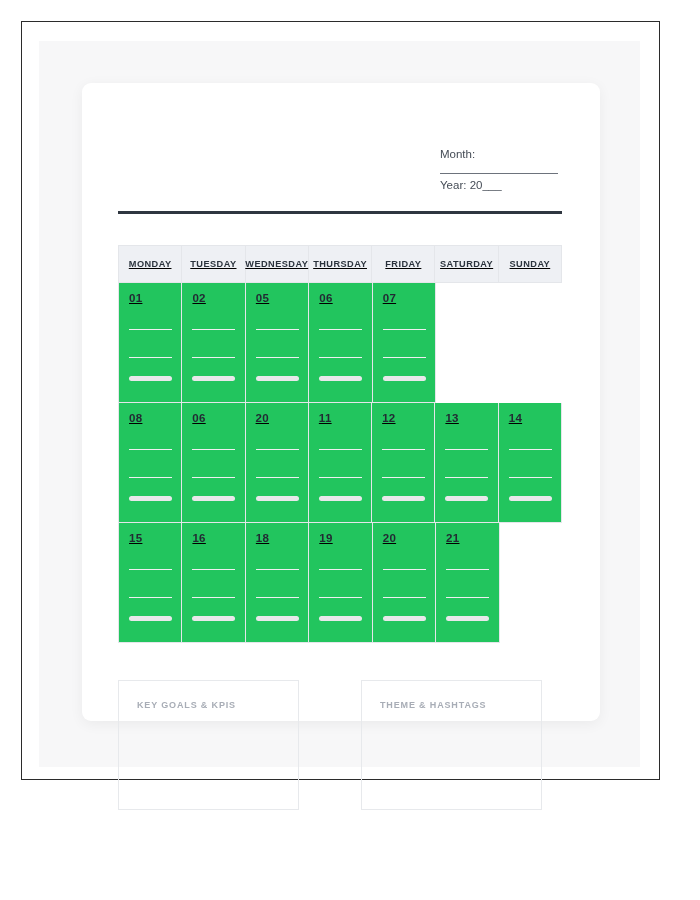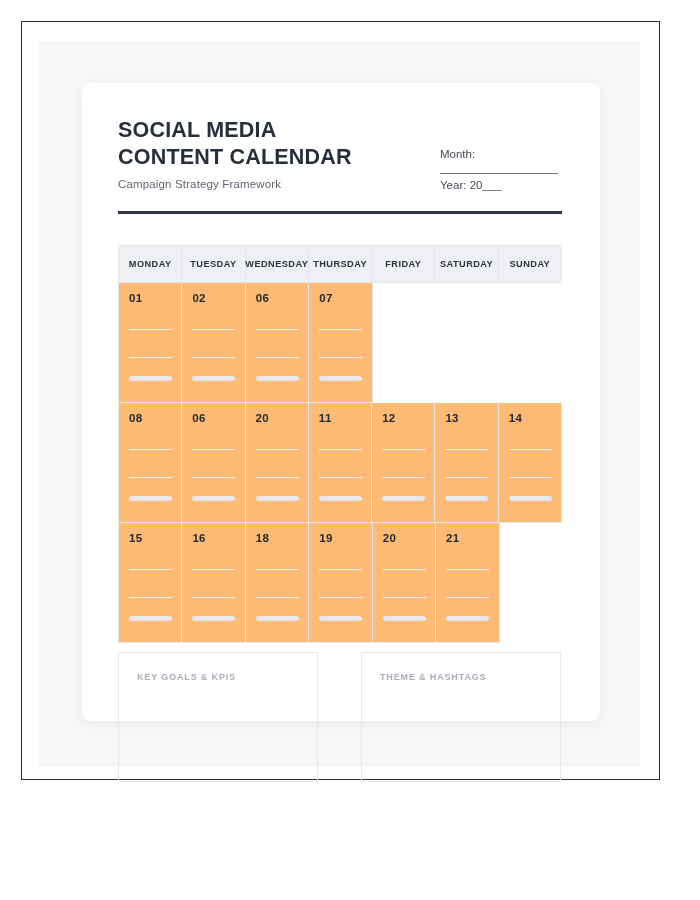--- a/index.html
+++ b/index.html
@@ -115,20 +115,21 @@
   
   #calendar {
     position: absolute;
     left: 36px;
     top: 162px;
     width: 444px;
     border: 1px solid #e4e6ea;
     border-right: none;
     border-bottom: none;
     box-sizing: border-box;
+    text-decoration: underline;
   }
   .cal-row {
     display: flex;
   }
   .cal-head-cell,
   .cal-cell {
     width: 63.43px;
     box-sizing: border-box;
     border-right: 1px solid #e4e6ea;
     border-bottom: 1px solid #e4e6ea;
@@ -141,21 +142,21 @@
     letter-spacing: 0.45px;
     color: #2b333d;
     display: flex;
     align-items: center;
     justify-content: center;
     white-space: nowrap;
     overflow: visible;
   }
   .cal-cell {
     height: 120px;
-    background: #fdba74;
+    background: #22c55e;
     padding: 9px 10px 0 10px;
     position: relative;
   }
   .day-num {
     font-size: 11.5px;
     font-weight: bold;
     color: #222a33;
     letter-spacing: 0.3px;
   }
   .note-line {
@@ -173,26 +174,26 @@
     top: 93px;
     width: 43px;
     height: 5px;
     border-radius: 2.5px;
     background: #e8e8ea;
   }
 
   
   .section-box {
     position: absolute;
-    width: 200px;
+    width: 181px;
     height: 130px;
     border: 1px solid #e7e9ec;
     box-sizing: border-box;
     background: transparent;
-    top: 652px;
+    top: 680px;
   }
   #section-box-goals { left: 118px; }
   #section-box-theme { left: 361px; }
   .section-box-title {
     position: absolute;
     left: 18px;
     top: 19px;
     font-size: 9px;
     font-weight: bold;
     letter-spacing: 0.85px;
@@ -204,25 +205,20 @@
 <body>
 
 <div id="page-frame"></div>
 
 <div id="backdrop-panel"></div>
 
 <div id="document-card">
 
   <div id="doc-header">
 
-    <div id="title-block">
-      <div class="title-line">SOCIAL MEDIA</div>
-      <div class="title-line">CONTENT CALENDAR</div>
-      <div id="doc-subtitle">Campaign Strategy Framework</div>
-    </div>
 
     <div id="meta-block">
       <div id="month-label">Month:</div>
       <div id="month-rule"></div>
       <div id="year-label">Year: 20___</div>
     </div>
 
   </div>
 
   <div id="header-divider"></div>
@@ -245,20 +241,26 @@
         <div class="note-line l2"></div>
         <div class="note-bar"></div>
       </div>
       <div class="cal-cell">
         <div class="day-num">02</div>
         <div class="note-line l1"></div>
         <div class="note-line l2"></div>
         <div class="note-bar"></div>
       </div>
       <div class="cal-cell">
+        <div class="day-num">05</div>
+        <div class="note-line l1"></div>
+        <div class="note-line l2"></div>
+        <div class="note-bar"></div>
+      </div>
+      <div class="cal-cell">
         <div class="day-num">06</div>
         <div class="note-line l1"></div>
         <div class="note-line l2"></div>
         <div class="note-bar"></div>
       </div>
       <div class="cal-cell">
         <div class="day-num">07</div>
         <div class="note-line l1"></div>
         <div class="note-line l2"></div>
         <div class="note-bar"></div>

